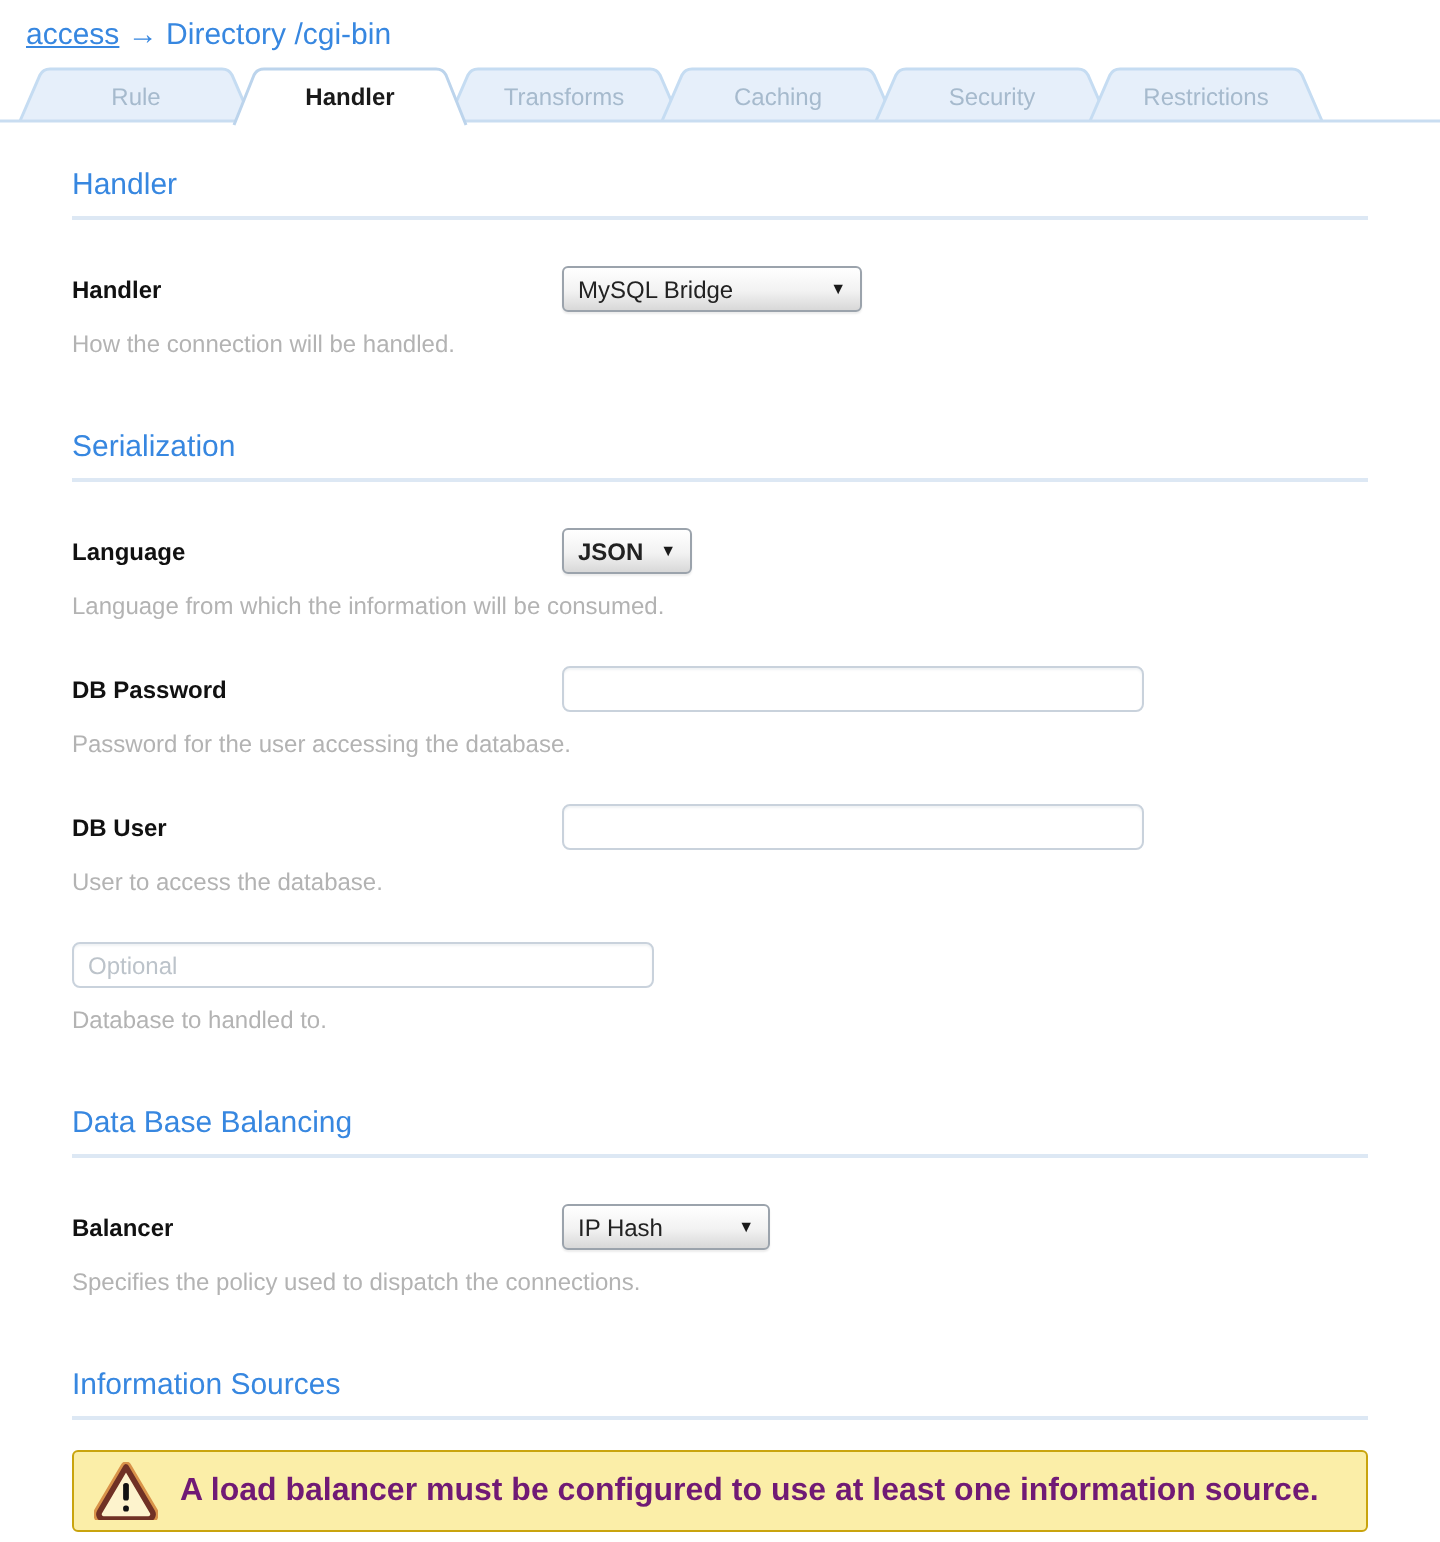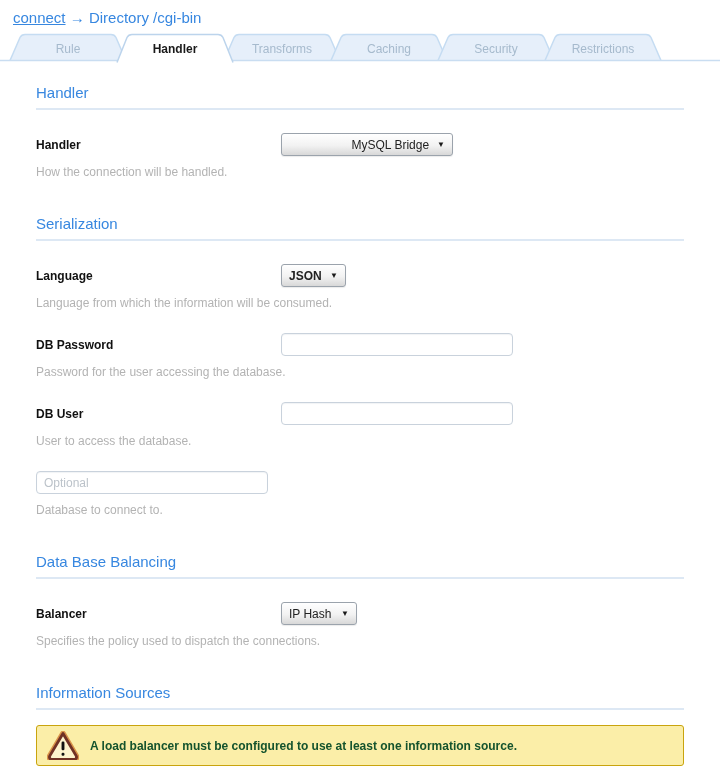--- a/index.html
+++ b/index.html
@@ -62,27 +62,27 @@
     padding: 0 7px;
     border: 1px solid #9ba3ac;
     border-radius: 3px;
     background: linear-gradient(#ffffff 0%, #f2f2f2 55%, #d8d8d8 100%);
     font-size: 12px;
     color: #222222;
     cursor: pointer;
     box-shadow: 0 1px 1px rgba(0,0,0,0.08);
   }
   .select .arrow { font-size: 8px; color: #1a1a1a; margin-left: 8px; }
-  .w150 { width: 172px; justify-content: flex-end; }
+  .w150 { width: 150px; }
   .w65  { width: 65px; font-weight: bold; }
-  .w100 { width: 76px; }
+  .w100 { width: 104px; }
 
   
   .text-input {
-    width: 232px;
+    width: 291px;
     height: 23px;
     padding: 0 7px;
     border: 1px solid #c9d2dc;
     border-radius: 4px;
     font-size: 12px;
     color: #333333;
     font-family: "Liberation Sans", sans-serif;
     outline: none;
     box-shadow: inset 0 1px 1px rgba(160,175,190,0.15);
   }
@@ -94,31 +94,31 @@
     align-items: center;
     margin-top: 15px;
     padding: 5px 10px;
     min-height: 40px;
     background: #fbeea8;
     border: 1px solid #c9a40e;
     border-radius: 3px;
   }
   .warning-text {
     margin-left: 11px;
-    font-size: 12px;
+    font-size: 16px;
     font-weight: bold;
-    color: #14532d;
+    color: #701a75;
   }
   .warning-icon { flex: 0 0 auto; display: block; }
 </style>
 </head>
 <body>
 
 <div class="breadcrumb">
-  <a>connect</a>
+  <a>access</a>
   <span class="sep">→</span>
   <span class="current">Directory /cgi-bin</span>
 </div>
 
 <svg class="tabbar" width="720" height="30" viewBox="0 0 720 30">
 
   <path class="tab-shape" d="M10,27.5 L20,4.5 Q21.5,1.5 25,1.5 L111,1.5 Q114.5,1.5 116,4.5 L126,27.5" fill="#e6effa" stroke="#c5dcf2" stroke-width="1.5"></path>
   <path class="tab-shape" d="M224,27.5 L234,4.5 Q235.5,1.5 239,1.5 L325,1.5 Q328.5,1.5 330,4.5 L340,27.5" fill="#e6effa" stroke="#c5dcf2" stroke-width="1.5"></path>
   <path class="tab-shape" d="M331,27.5 L341,4.5 Q342.5,1.5 346,1.5 L432,1.5 Q435.5,1.5 437,4.5 L447,27.5" fill="#e6effa" stroke="#c5dcf2" stroke-width="1.5"></path>
   <path class="tab-shape" d="M438,27.5 L448,4.5 Q449.5,1.5 453,1.5 L539,1.5 Q542.5,1.5 544,4.5 L554,27.5" fill="#e6effa" stroke="#c5dcf2" stroke-width="1.5"></path>
@@ -181,21 +181,21 @@
         <div class="field-label">DB User</div>
         <input class="text-input" type="text" value="" style="">
       </div>
       <div class="field-help">User to access the database.</div>
     </div>
 
     <div class="field">
       <div class="field-row">
         <input class="text-input" type="text" placeholder="Optional" style="">
       </div>
-      <div class="field-help">Database to connect to.</div>
+      <div class="field-help">Database to handled to.</div>
     </div>
   </div>
 
   <div class="section">
     <h2 class="section-title gap-lg">Data Base Balancing</h2>
     <hr class="rule">
     <div class="field">
       <div class="field-row">
         <div class="field-label">Balancer</div>
         <div class="select w100">

